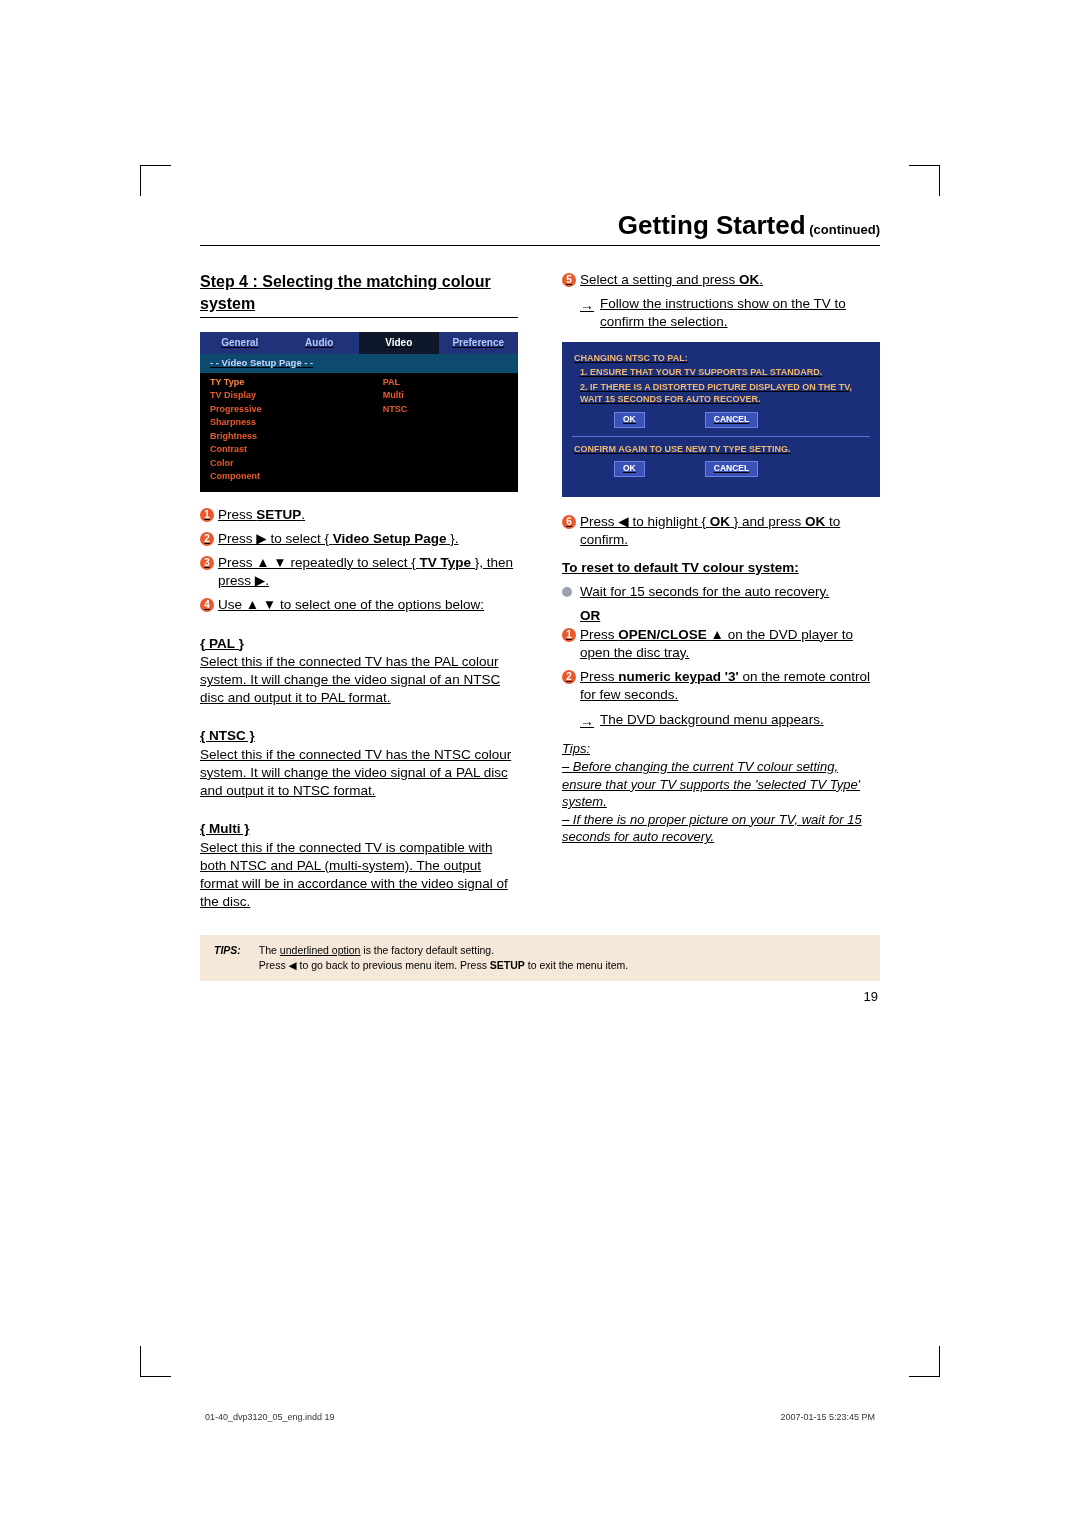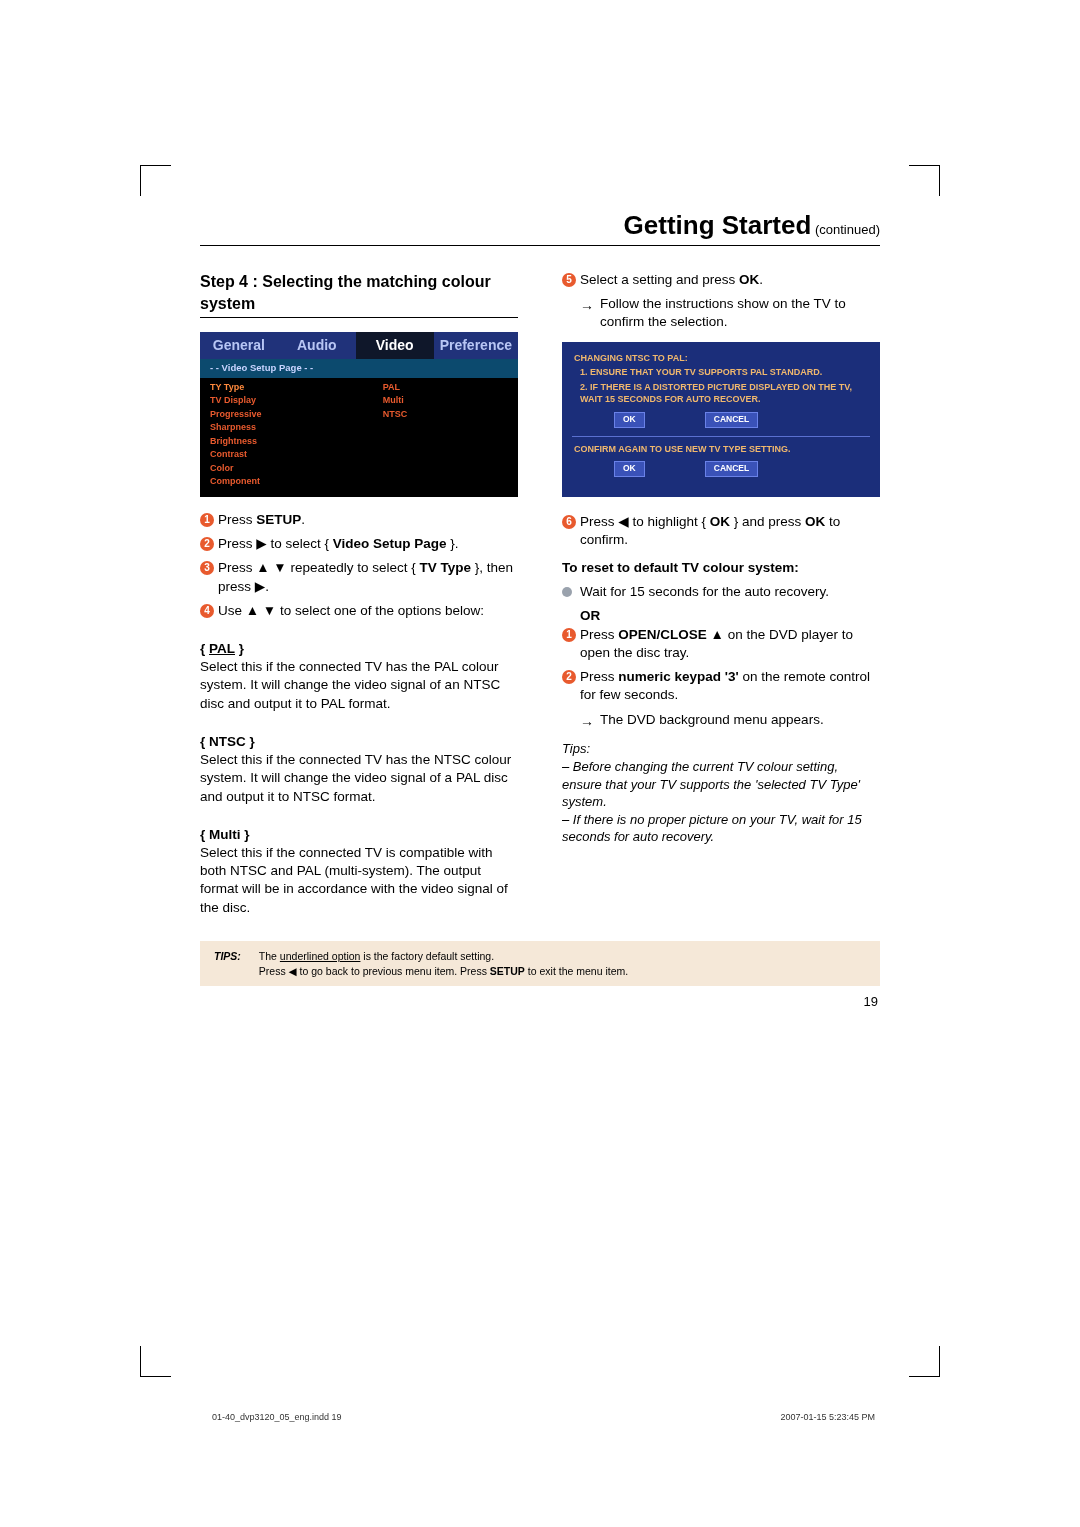--- a/index.html
+++ b/index.html
@@ -36,25 +36,26 @@
     border-bottom: 1.5px solid #000;
     padding-bottom: 4px;
     margin-bottom: 25px;
   }
   .header-title .big {
     font-size: 26px;
     font-weight: bold;
   }
   .header-title .small {
     font-size: 13px;
-    font-weight: normal;
+    font-weight: bold;
   }
   .columns {
     display: flex;
     gap: 44px;
+    text-decoration: underline;
   }
   .col {
     flex: 1;
     font-size: 13.5px;
     line-height: 1.35;
   }
   .step-title {
     font-size: 16px;
     font-weight: bold;
     border-bottom: 1.5px solid #000;
@@ -71,21 +72,21 @@
   .menu-tabs {
     display: flex;
     background: #20327a;
   }
   .menu-tab {
     flex: 1;
     padding: 4px 6px;
     color: #b8c6f5;
     font-weight: bold;
     text-align: center;
-    font-size: 14px;
+    font-size: 10px;
   }
   .menu-tab.active {
     background: #0f172a;
     color: #fff;
   }
   .menu-subhead {
     background: #0c4a6e;
     color: #c8d4ff;
     font-size: 9.5px;
     padding: 3px 10px;
@@ -212,21 +213,21 @@
   .tips-footer .lbl { font-weight: bold; font-style: italic; }
   .page-num {
     text-align: right;
     font-size: 13px;
     margin-top: 8px;
     padding-right: 2px;
   }
   .imprint {
     position: absolute;
     bottom: 105px;
-    left: 212px;
+    left: 205px;
     right: 205px;
     display: flex;
     justify-content: space-between;
     font-size: 9px;
     color: #333;
   }
 </style>
 </head>
 <body>
 

